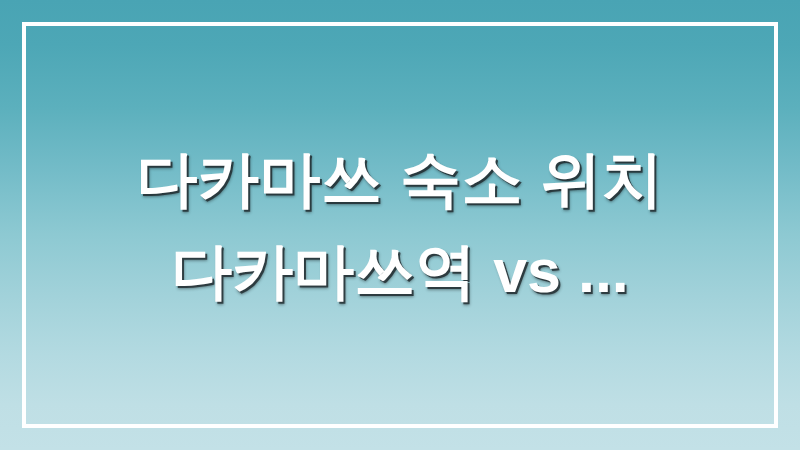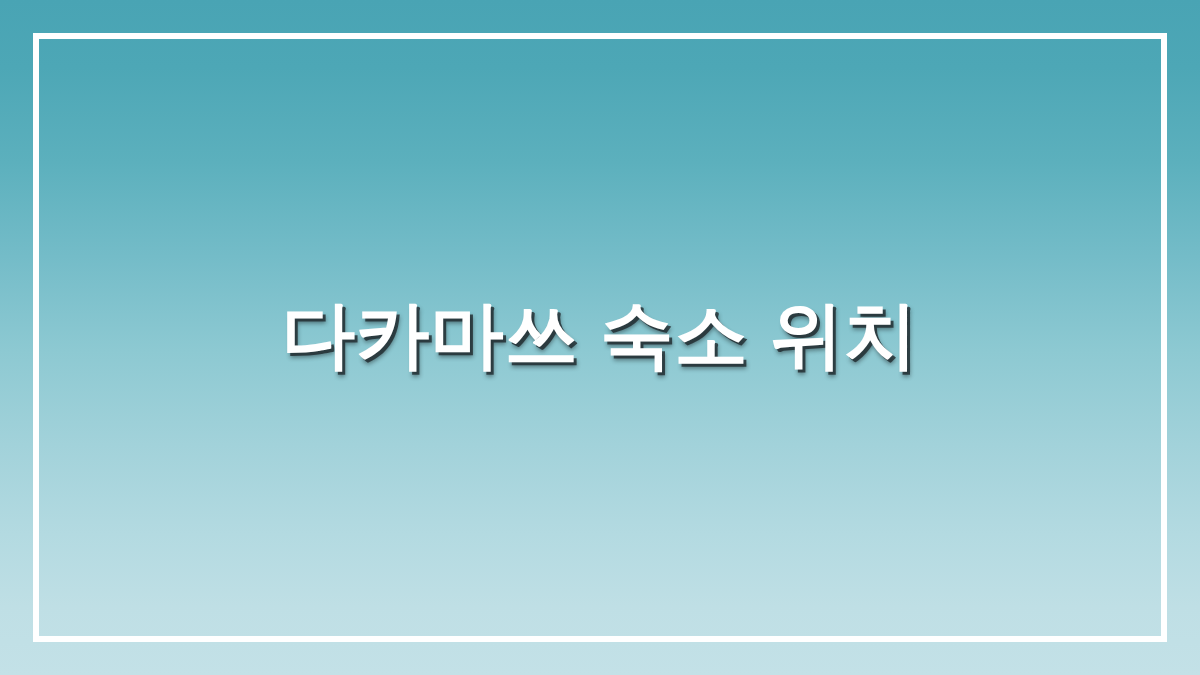--- a/index.html
+++ b/index.html
@@ -55,21 +55,21 @@
     align-items: center;
     justify-content: center;
     gap: 28px;
     padding: 0 50px;
     box-sizing: border-box;
   }
 
   .title-line {
     color: #ffffff;
     font-weight: bold;
-    font-size: 49px;
+    font-size: 61px;
     line-height: 1.05;
     letter-spacing: 0.5px;
     white-space: pre;
     text-align: center;
     text-shadow:
       2px 2px 0 rgba(30, 38, 42, 0.78),
       2px 3px 3px rgba(20, 28, 32, 0.45);
   }
 
   .title-line.line-3 {
@@ -78,15 +78,16 @@
 </style>
 </head>
 <body>
 
 <div class="thumbnail-canvas">
 
   <div class="inner-frame"></div>
 
   <div class="title-stack">
     <div class="title-line line-1">다카마쓰 숙소 위치</div>
+    <div class="title-line line-3">다카마쓰역 vs ...</div>
   </div>
 
 </div>
 
 </body></html>

